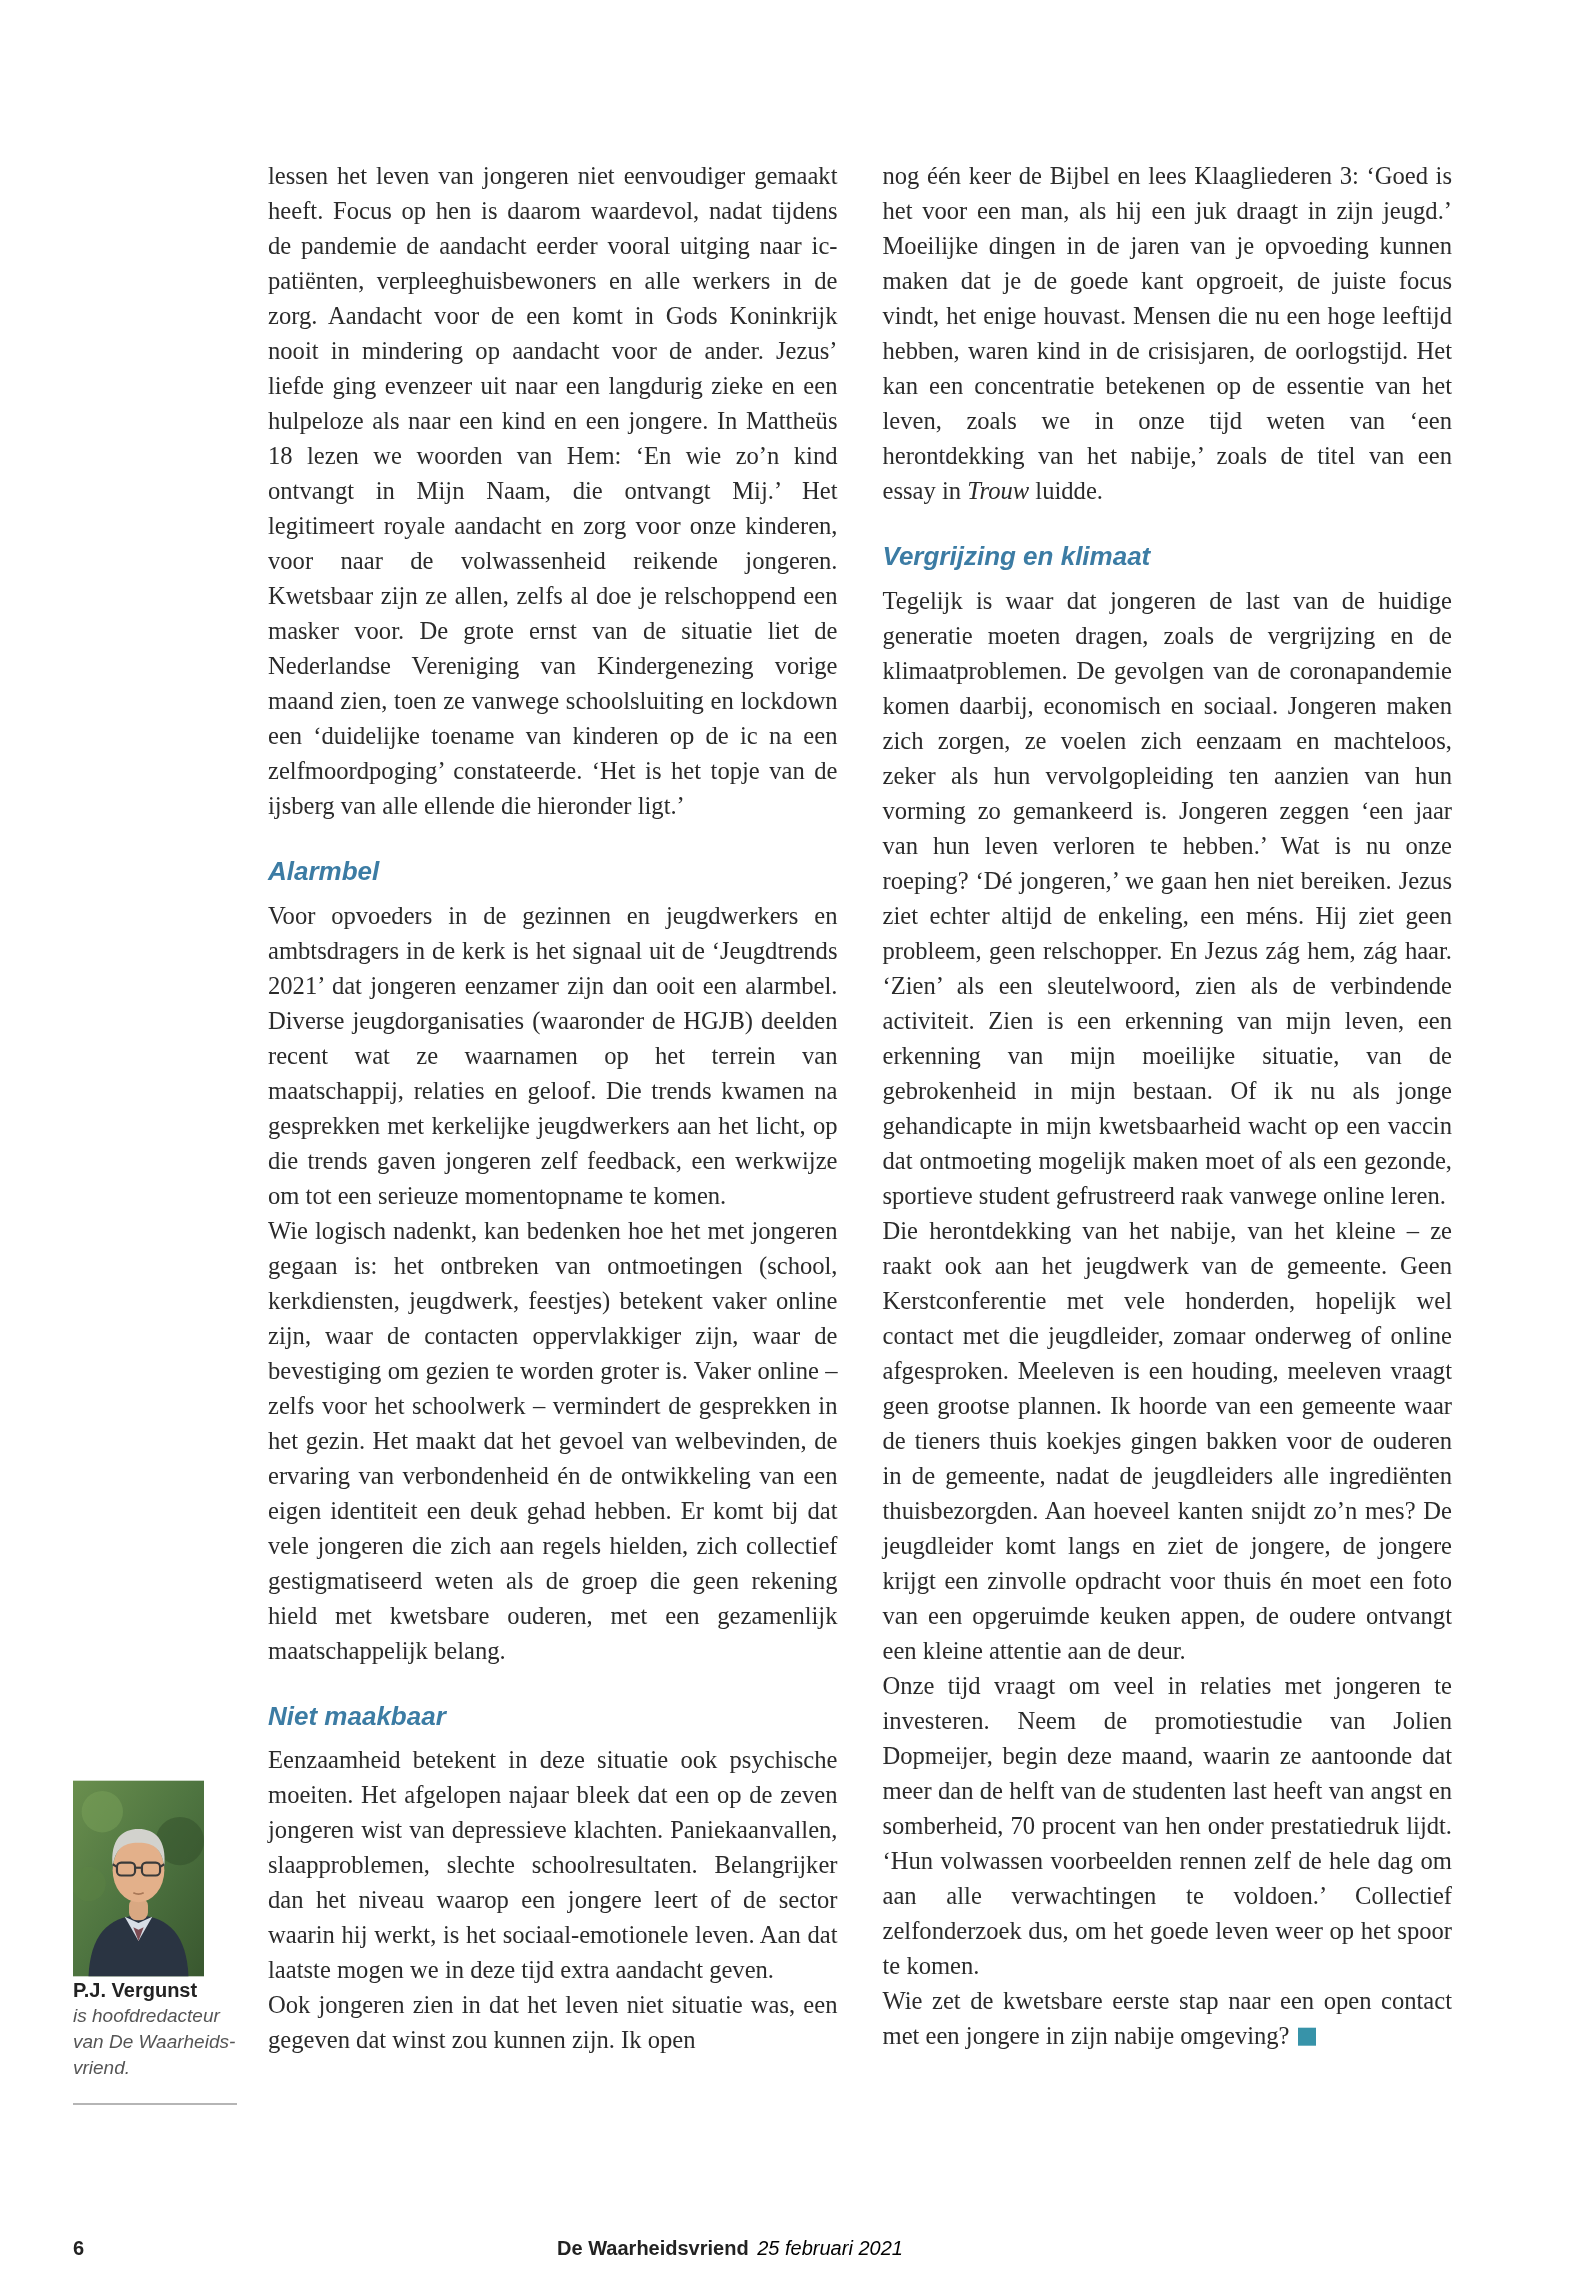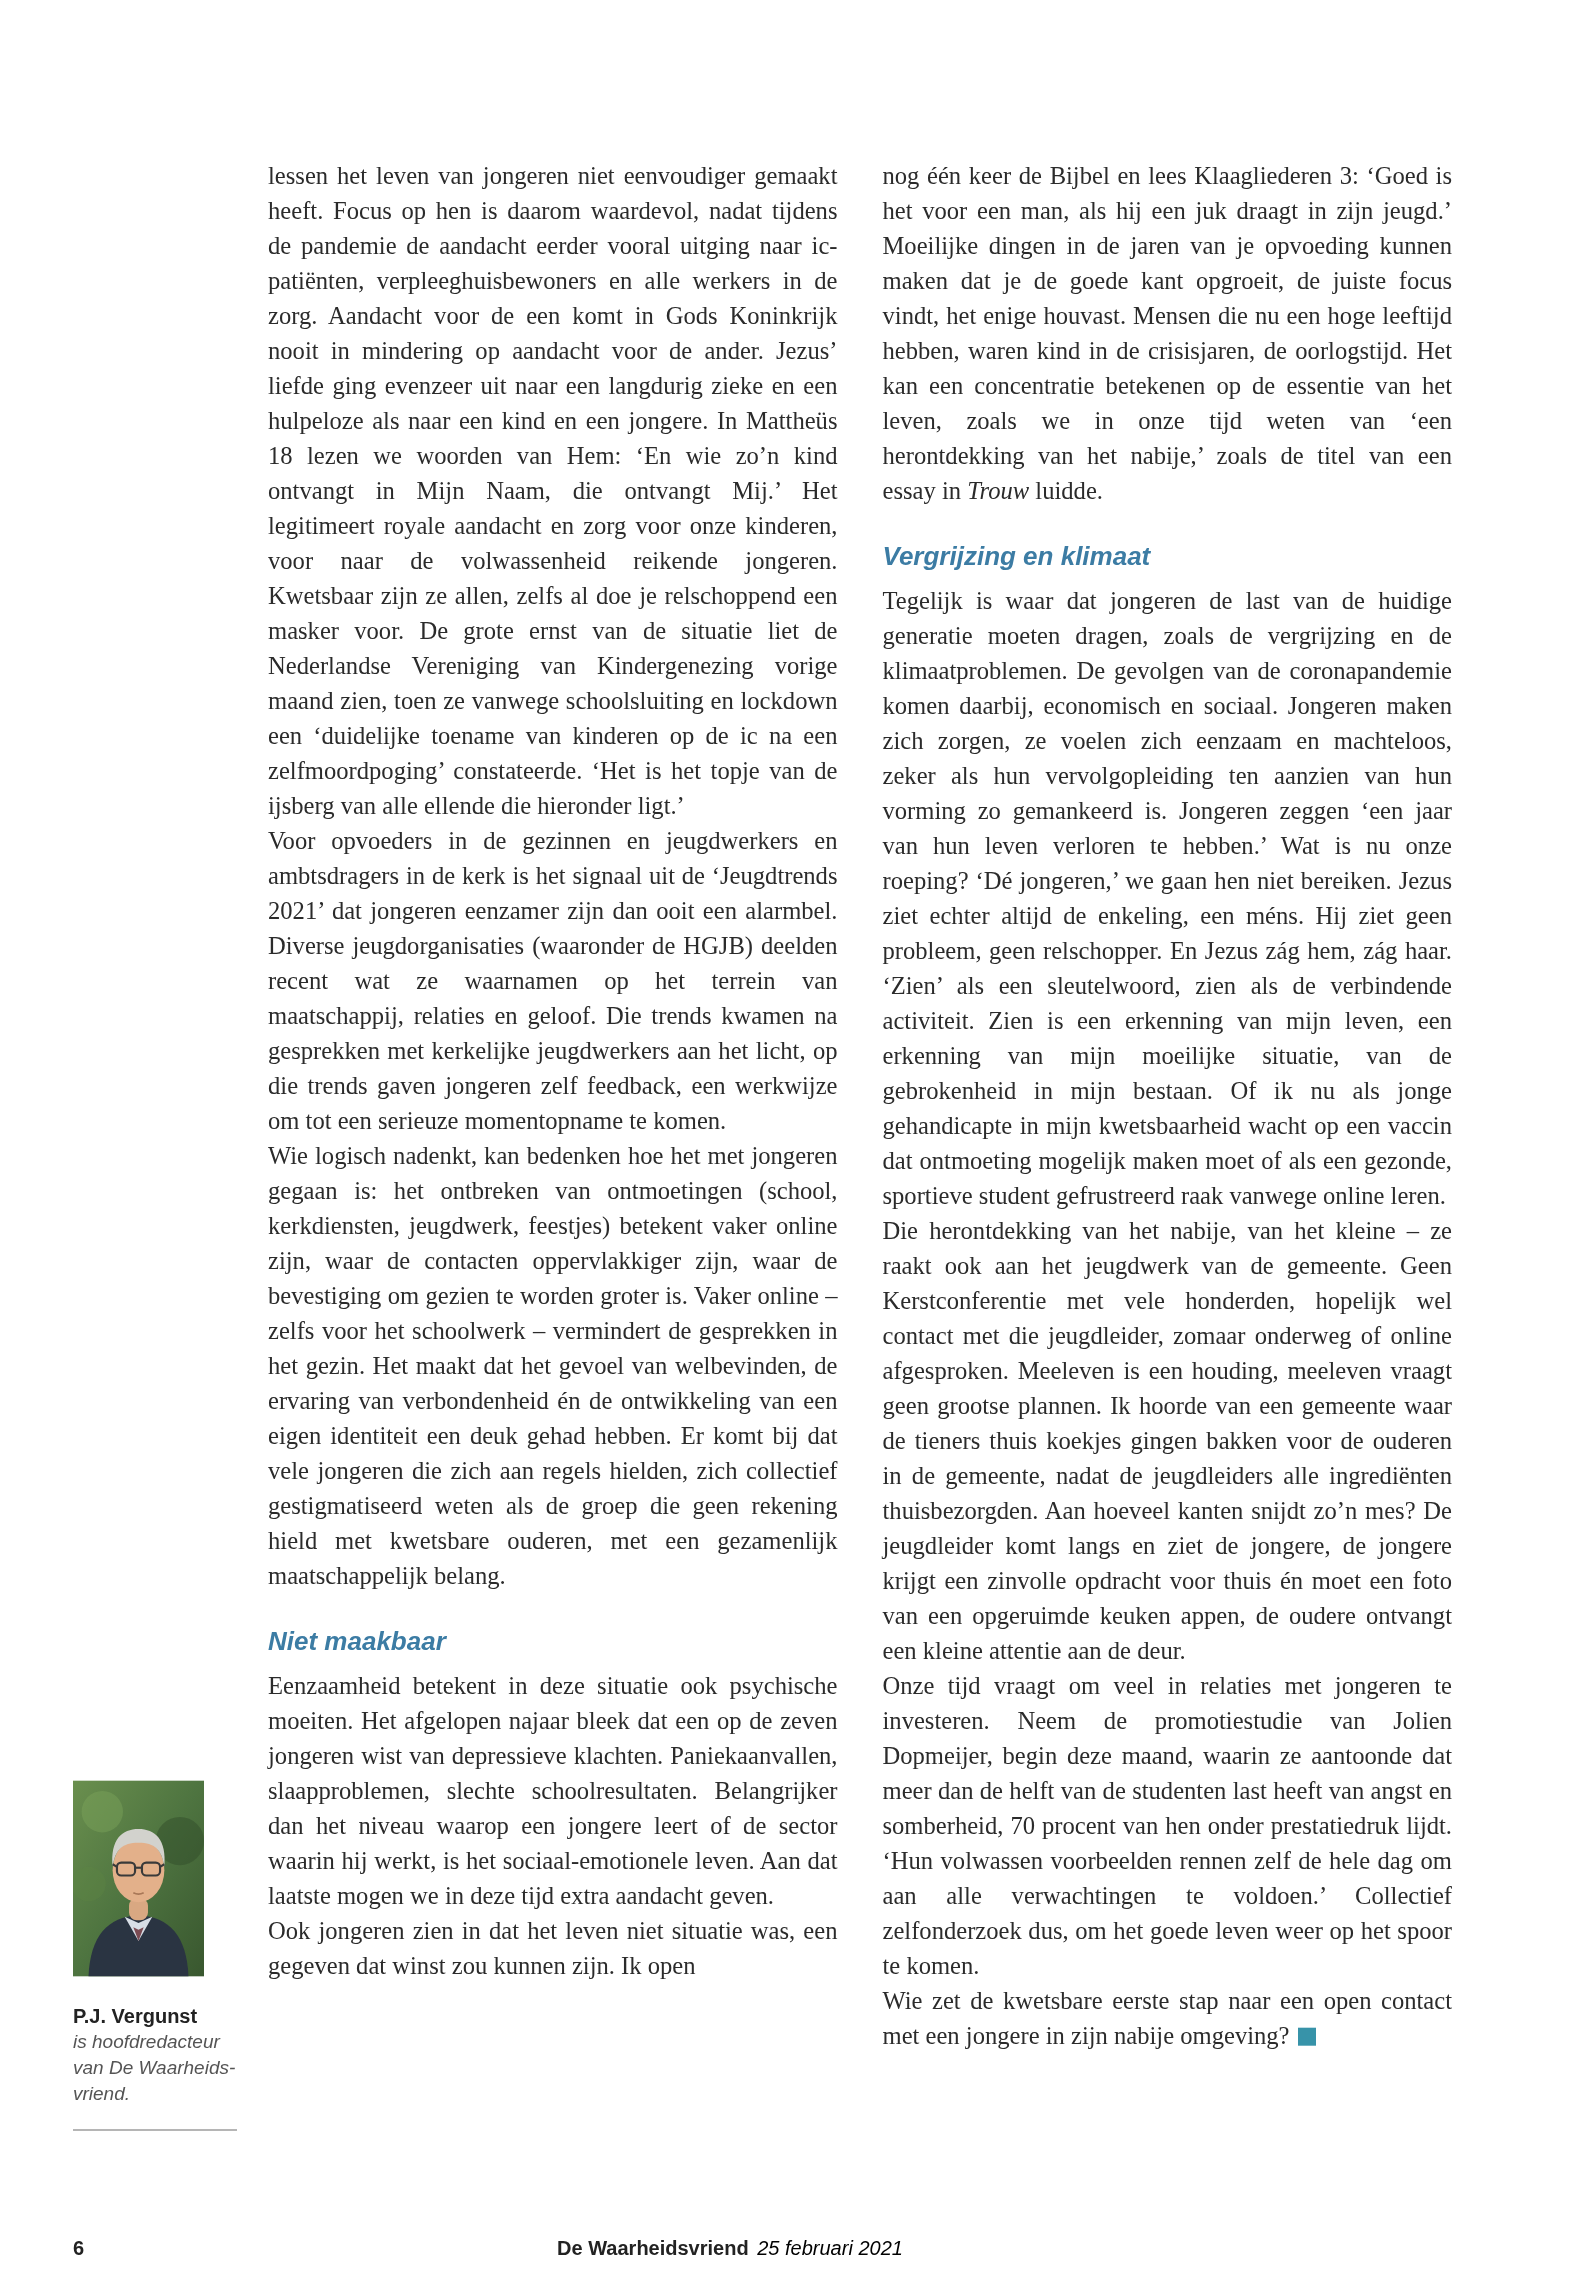--- a/index.html
+++ b/index.html
@@ -64,21 +64,21 @@
     width: 131px;
     height: 197px;
     overflow: hidden;
   }
   .author-photo svg { display: block; width: 100%; height: 100%; }
   .author-name {
     font-family: "Liberation Sans", sans-serif;
     font-weight: bold;
     font-size: 20px;
     color: #222222;
-    margin-top: 28px;
+    margin-top: 2px;
   }
   .author-role {
     font-family: "Liberation Sans", sans-serif;
     font-style: italic;
     font-size: 19px;
     line-height: 26px;
     color: #555555;
     white-space: pre-line;
     margin-top: 1px;
   }
@@ -110,20 +110,21 @@
 </style>
 </head>
 <body>
 
 <div class="page">
 
   <main class="content">
 
     <div class="col">
       <p>lessen het leven van jongeren niet eenvoudiger gemaakt heeft. Focus op hen is daarom waardevol, nadat tijdens de pandemie de aandacht eerder vooral uitging naar ic-patiënten, verpleeghuisbewoners en alle werkers in de zorg. Aandacht voor de een komt in Gods Koninkrijk nooit in mindering op aandacht voor de ander. Jezus’ liefde ging evenzeer uit naar een langdurig zieke en een hulpeloze als naar een kind en een jongere. In Mattheüs 18 lezen we woorden van Hem: ‘En wie zo’n kind ontvangt in Mijn Naam, die ontvangt Mij.’ Het legitimeert royale aandacht en zorg voor onze kinderen, voor naar de volwassenheid reikende jongeren. Kwetsbaar zijn ze allen, zelfs al doe je relschoppend een masker voor. De grote ernst van de situatie liet de Nederlandse Vereniging van Kindergenezing vorige maand zien, toen ze vanwege schoolsluiting en lockdown een ‘duidelijke toename van kinderen op de ic na een zelfmoordpoging’ constateerde. ‘Het is het topje van de ijsberg van alle ellende die hieronder ligt.’</p>
+      <h2 class="heading">Alarmbel</h2>
       <p>Voor opvoeders in de gezinnen en jeugdwerkers en ambtsdragers in de kerk is het signaal uit de ‘Jeugdtrends 2021’ dat jongeren eenzamer zijn dan ooit een alarmbel. Diverse jeugdorganisaties (waaronder de HGJB) deelden recent wat ze waarnamen op het terrein van maatschappij, relaties en geloof. Die trends kwamen na gesprekken met kerkelijke jeugdwerkers aan het licht, op die trends gaven jongeren zelf feedback, een werkwijze om tot een serieuze momentopname te komen.</p>
       <p>Wie logisch nadenkt, kan bedenken hoe het met jongeren gegaan is: het ontbreken van ontmoetingen (school, kerkdiensten, jeugdwerk, feestjes) betekent vaker online zijn, waar de contacten oppervlakkiger zijn, waar de bevestiging om gezien te worden groter is. Vaker online – zelfs voor het schoolwerk – vermindert de gesprekken in het gezin. Het maakt dat het gevoel van welbevinden, de ervaring van verbondenheid én de ontwikkeling van een eigen identiteit een deuk gehad hebben. Er komt bij dat vele jongeren die zich aan regels hielden, zich collectief gestigmatiseerd weten als de groep die geen rekening hield met kwetsbare ouderen, met een gezamenlijk maatschappelijk belang.</p>
       <h2 class="heading">Niet maakbaar</h2>
       <p>Eenzaamheid betekent in deze situatie ook psychische moeiten. Het afgelopen najaar bleek dat een op de zeven jongeren wist van depressieve klachten. Paniekaanvallen, slaapproblemen, slechte schoolresultaten. Belangrijker dan het niveau waarop een jongere leert of de sector waarin hij werkt, is het sociaal-emotionele leven. Aan dat laatste mogen we in deze tijd extra aandacht geven.</p>
       <p>Ook jongeren zien in dat het leven niet situatie was, een gegeven dat winst zou kunnen zijn. Ik open</p>
     </div>
 
     <div class="col">
       <p><span>nog één keer de Bijbel en lees Klaagliederen 3: ‘Goed is het voor een man, als hij een juk draagt in zijn jeugd.’ Moeilijke dingen in de jaren van je opvoeding kunnen maken dat je de goede kant opgroeit, de juiste focus vindt, het enige houvast. Mensen die nu een hoge leeftijd hebben, waren kind in de crisisjaren, de oorlogstijd. Het kan een concentratie betekenen op de essentie van het leven, zoals we in onze tijd weten van ‘een herontdekking van het nabije,’ zoals de titel van een essay in </span><span class="italic">Trouw</span><span> luidde.</span></p>
       <h2 class="heading">Vergrijzing en klimaat</h2>

